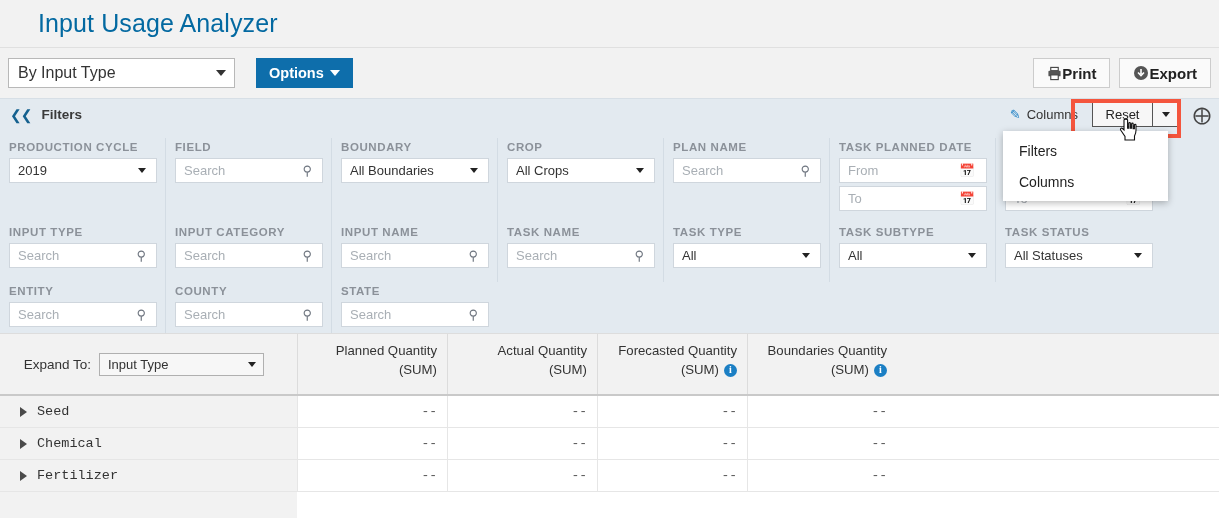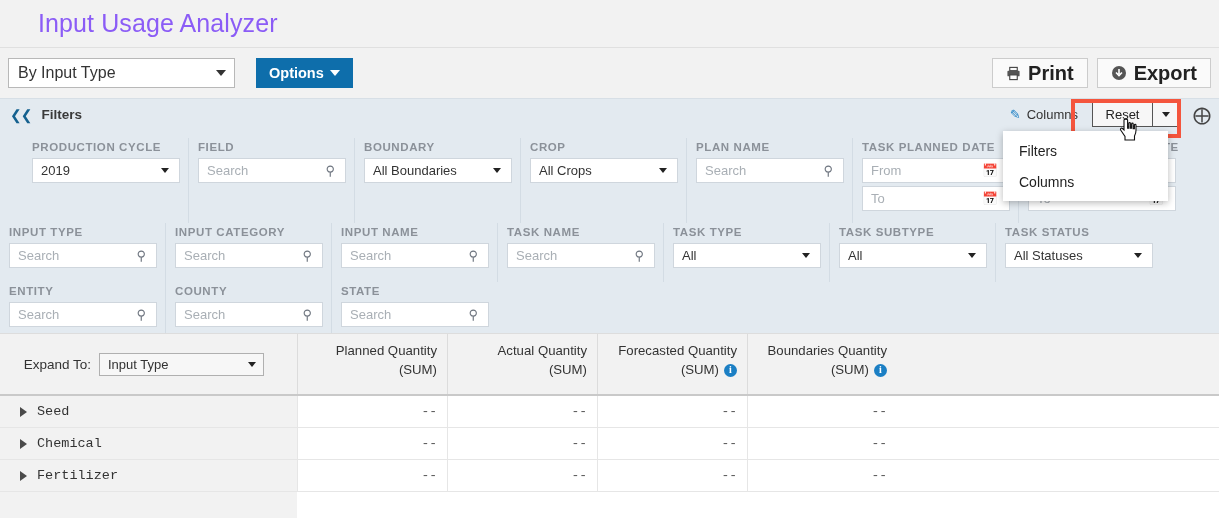--- a/index.html
+++ b/index.html
@@ -17,21 +17,21 @@
     height: 48px;
     background: #f2f2f2;
     border-bottom: 1px solid #e0e0e0;
     display: flex;
     align-items: center;
     padding-left: 38px;
   }
   .app-title {
     font-size: 25px;
     font-weight: 400;
-    color: #8b5cf6;
+    color: #0369a1;
     letter-spacing: 0.1px;
   }
 
   
   .toolbar {
     height: 50px;
     background: #f2f2f2;
     display: flex;
     align-items: center;
     padding: 0 8px 0 8px;
@@ -81,27 +81,26 @@
   .toolbar-right {
     position: absolute;
     right: 8px;
     display: flex;
     align-items: center;
   }
   .btn-plain {
     height: 30px;
     background: #fafafa;
     border: 1px solid #cccccc;
-    font-size: 20px;
+    font-size: 15px;
     font-weight: bold;
     color: #222;
     padding: 0 13px;
     display: flex;
     align-items: center;
-    gap: 7px;
     cursor: pointer;
   }
   .btn-plain + .btn-plain { margin-left: 9px; }
 
   
   .filters-bar {
     height: 32px;
     background: #e3eaf0;
     display: flex;
     align-items: center;
@@ -211,21 +210,21 @@
   .filter-panel {
     background: #e3eaf0;
     padding: 8px 0 10px 0;
     position: relative;
     height: 203px;
   }
   .filter-row {
     display: flex;
     height: 59px;
   }
-  .filter-row.r1 { height: 85px; margin-left: 23px; }
+  .filter-row.r1 { height: 85px; }
   .filter-cell {
     width: 166px;
     padding-left: 9px;
     padding-top: 3px;
     border-right: 1px solid #d3dce4;
   }
   .filter-cell.last { border-right: none; }
   .filter-label {
     font-size: 11.5px;
     letter-spacing: 0.6px;

